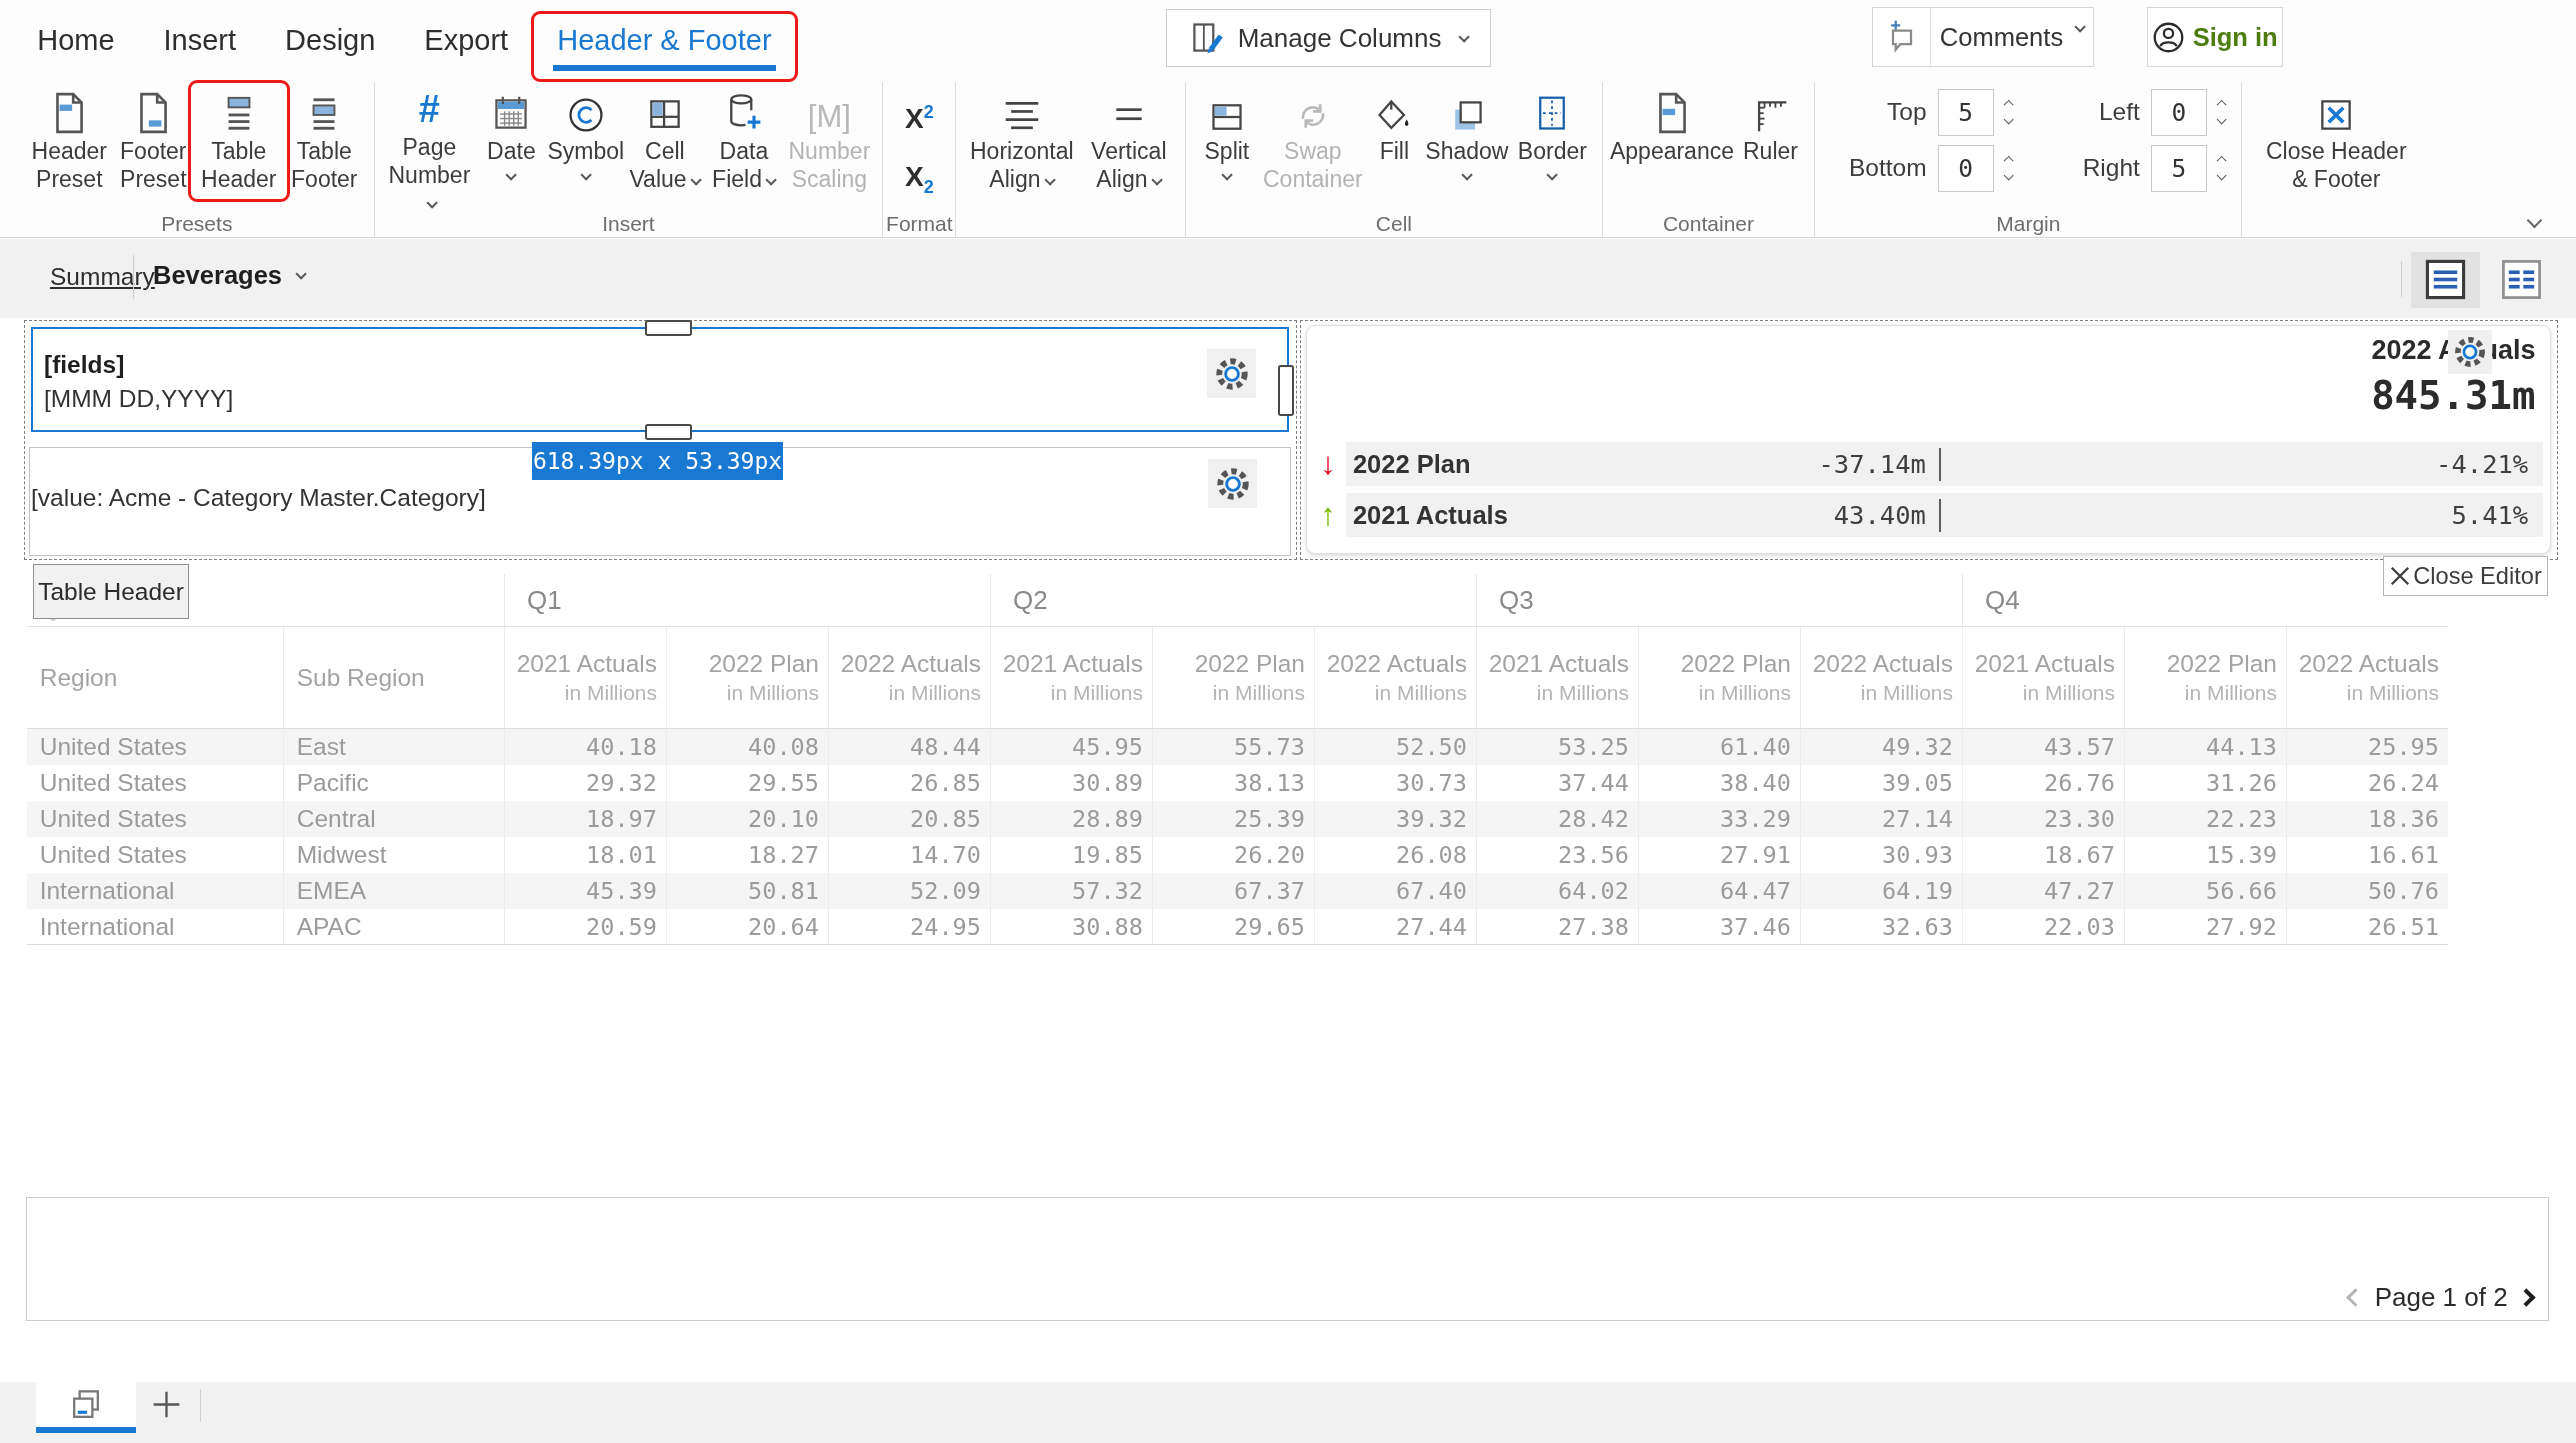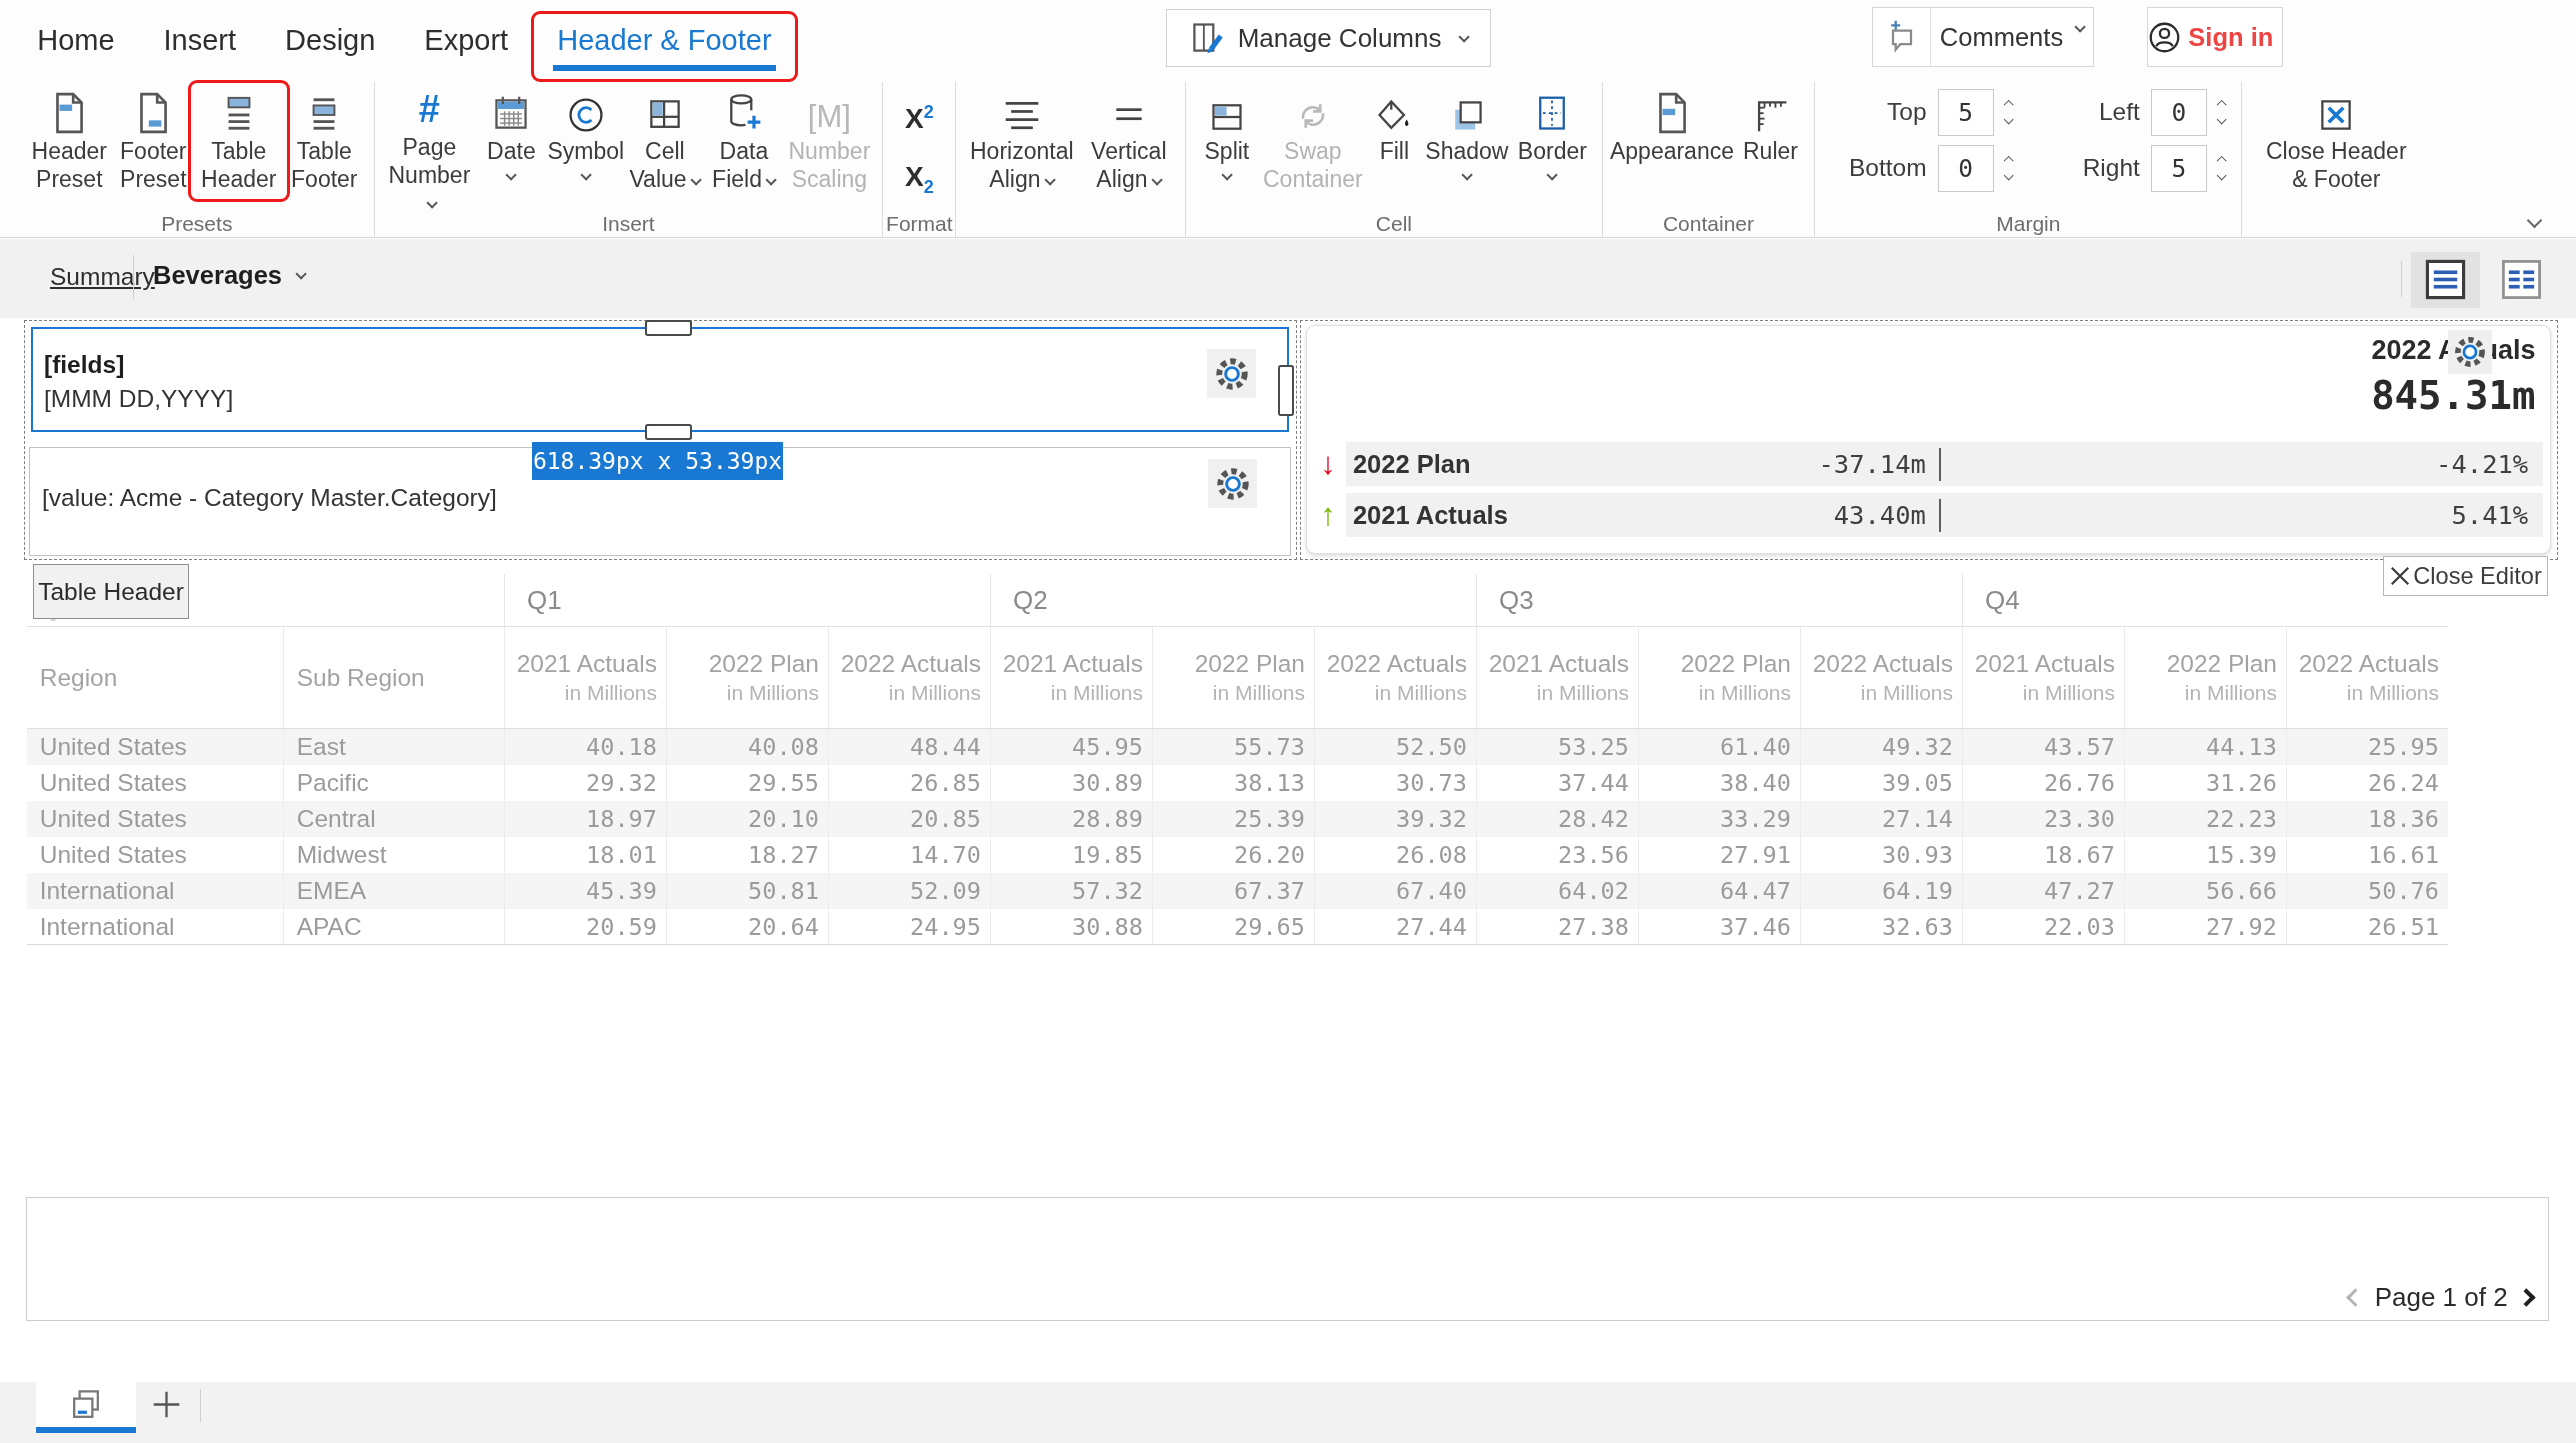--- a/index.html
+++ b/index.html
@@ -19,22 +19,22 @@
   .tab-redbox{ left:-1.8px; top:-12.7px; right:-1.8px; bottom:-25.5px; }
 
   .managebtn{ position:absolute; left:1166px; top:9px; height:58px; display:flex; align-items:center; gap:12.7px;
               border:0.9px solid #cfcfcf; background:#fff; padding:0 22px; font-size:26px; color:#333; }
   .commentsbtn{ position:absolute; left:1872px; top:7.3px; width:222px; height:60px; border:0.9px solid #d6d6d6;
                 background:#fff; display:flex; align-items:center; }
   .commentsbtn .cicon{ width:58px; height:100%; display:flex; align-items:center; justify-content:center;
                 border-right:0.9px solid #e4e4e4; }
   .commentsbtn .clbl{ flex:1; display:flex; justify-content:center; gap:7.3px; font-size:25.5px; }
   .signinbtn{ position:absolute; left:2147px; top:7.3px; width:136px; height:60px; border:0.9px solid #d6d6d6;
-              background:#fff; display:flex; align-items:center; gap:7.3px;
-              font-size:25.5px; color:#ef4444; font-weight:bold; }
+              background:#fff; display:flex; align-items:center; justify-content:center; gap:7.3px;
+              font-size:25.5px; color:#4d7c0f; font-weight:bold; }
 
   .rbody{ position:absolute; left:20px; top:82px; height:156px; display:flex; align-items:stretch; }
   .rgroup{ position:relative; display:flex; flex-direction:column; padding:0 7.3px 25.5px 7.3px; }
   .rgroup + .rgroup{ border-left:0.9px solid #dcdcdc; }
   .rgroup-body{ display:flex; align-items:stretch; height:116px; }
   .rgroup-cap{ position:absolute; left:0; right:0; bottom:1.8px; text-align:center; font-size:21px; color:#6d6d6d; }
   .rbtn{ display:flex; flex-direction:column; align-items:center; justify-content:flex-start;
          padding-top:5.5px; cursor:pointer; text-align:center; }
   .rbtn .ricon{ height:47px; display:flex; align-items:flex-end; justify-content:center; margin-bottom:3.6px; }
   .rlbl{ font-size:23px; line-height:1.2; color:#3c3c3c; }
@@ -79,21 +79,21 @@
           border:2.7px solid #1878d2; }
   .cell1 .t1{ position:absolute; left:11px; top:22px; font-size:24.5px; font-weight:bold; color:#1f1f1f; }
   .cell1 .t2{ position:absolute; left:11px; top:56px; font-size:24.5px; color:#333; }
   .gearbox{ position:absolute; width:49px; height:49px; background:#f0f0f0; display:flex; align-items:center;
             justify-content:center; cursor:pointer; }
   .handle{ position:absolute; background:#fff; border:2.3px solid #4a4a4a; border-radius:2.7px; z-index:4; }
   .tooltip{ position:absolute; left:532px; top:442px; width:251px; height:38px; background:#1878d2; color:#fff;
             display:flex; align-items:center; justify-content:center; font-size:23px; z-index:6; }
   .cell2{ position:absolute; left:29px; top:447px; width:1262px; height:109px; background:#fff;
           border:0.9px solid #c2c2c2; }
-  .cell2 .t1{ position:absolute; left:12px; top:36px; font-size:24.5px; color:#333;text-align:right; }
+  .cell2 .t1{ position:absolute; left:1px; top:36px; font-size:24.5px; color:#333;text-align:right; }
 
   .dashedR{ position:absolute; left:1300px; top:320px; width:1258px; height:240px; border:1.8px dashed #7e7e7e; }
   .kpicard{ position:absolute; left:1306px; top:325px; width:1245px; height:229px; background:#fff;
             border:0.9px solid #e0e0e0; border-radius:9px; box-shadow:0 1.8px 4.5px rgba(0,0,0,.14); }
   .kpi-title{ position:absolute; right:14.5px; top:9px; font-size:27px; font-weight:bold; color:#2b2b2b; }
   .kpi-gear{ right:58px; top:3.6px; width:44px; height:44px; background:#efefef; z-index:3; }
   .kpi-value{ position:absolute; right:14.5px; top:47px; font-size:39px; font-weight:bold; color:#2b2b2b; }
   .kpirow{ position:absolute; left:3.6px; right:7.3px; height:44px; display:flex; align-items:stretch; }
   .kpirow .arr{ width:35px; display:flex; align-items:center; justify-content:center; font-size:31px; font-weight:bold; }
   .arr.down{ color:#e8001f; } .arr.up{ color:#76b900; }

